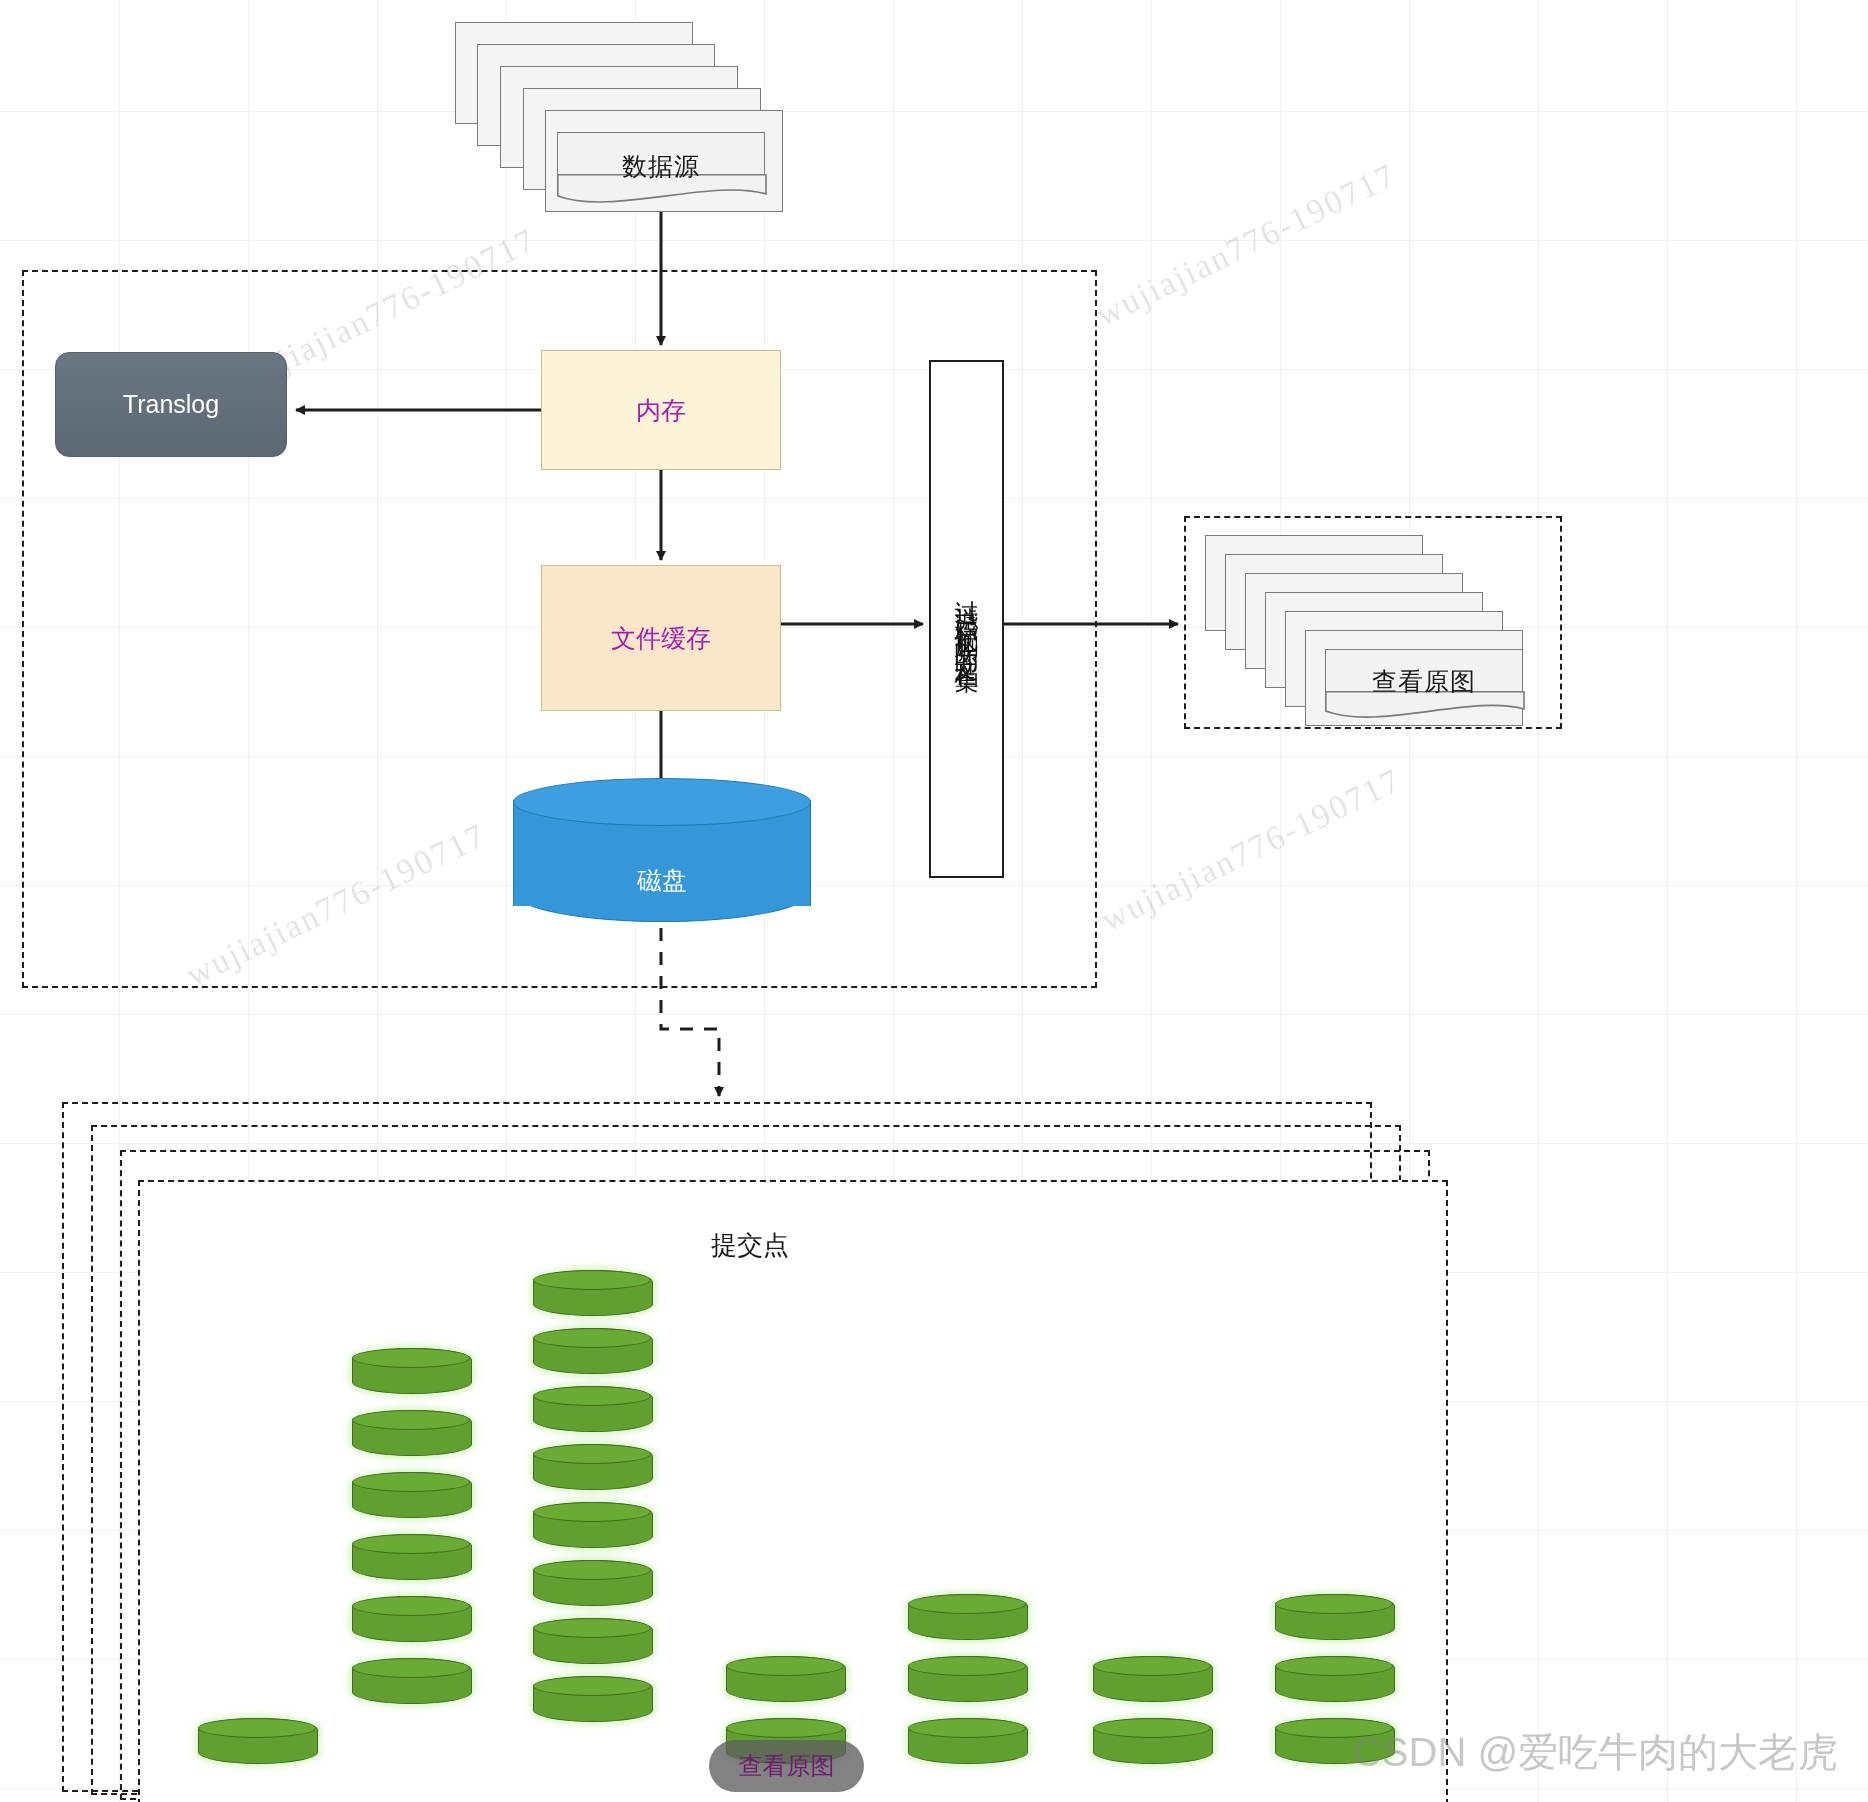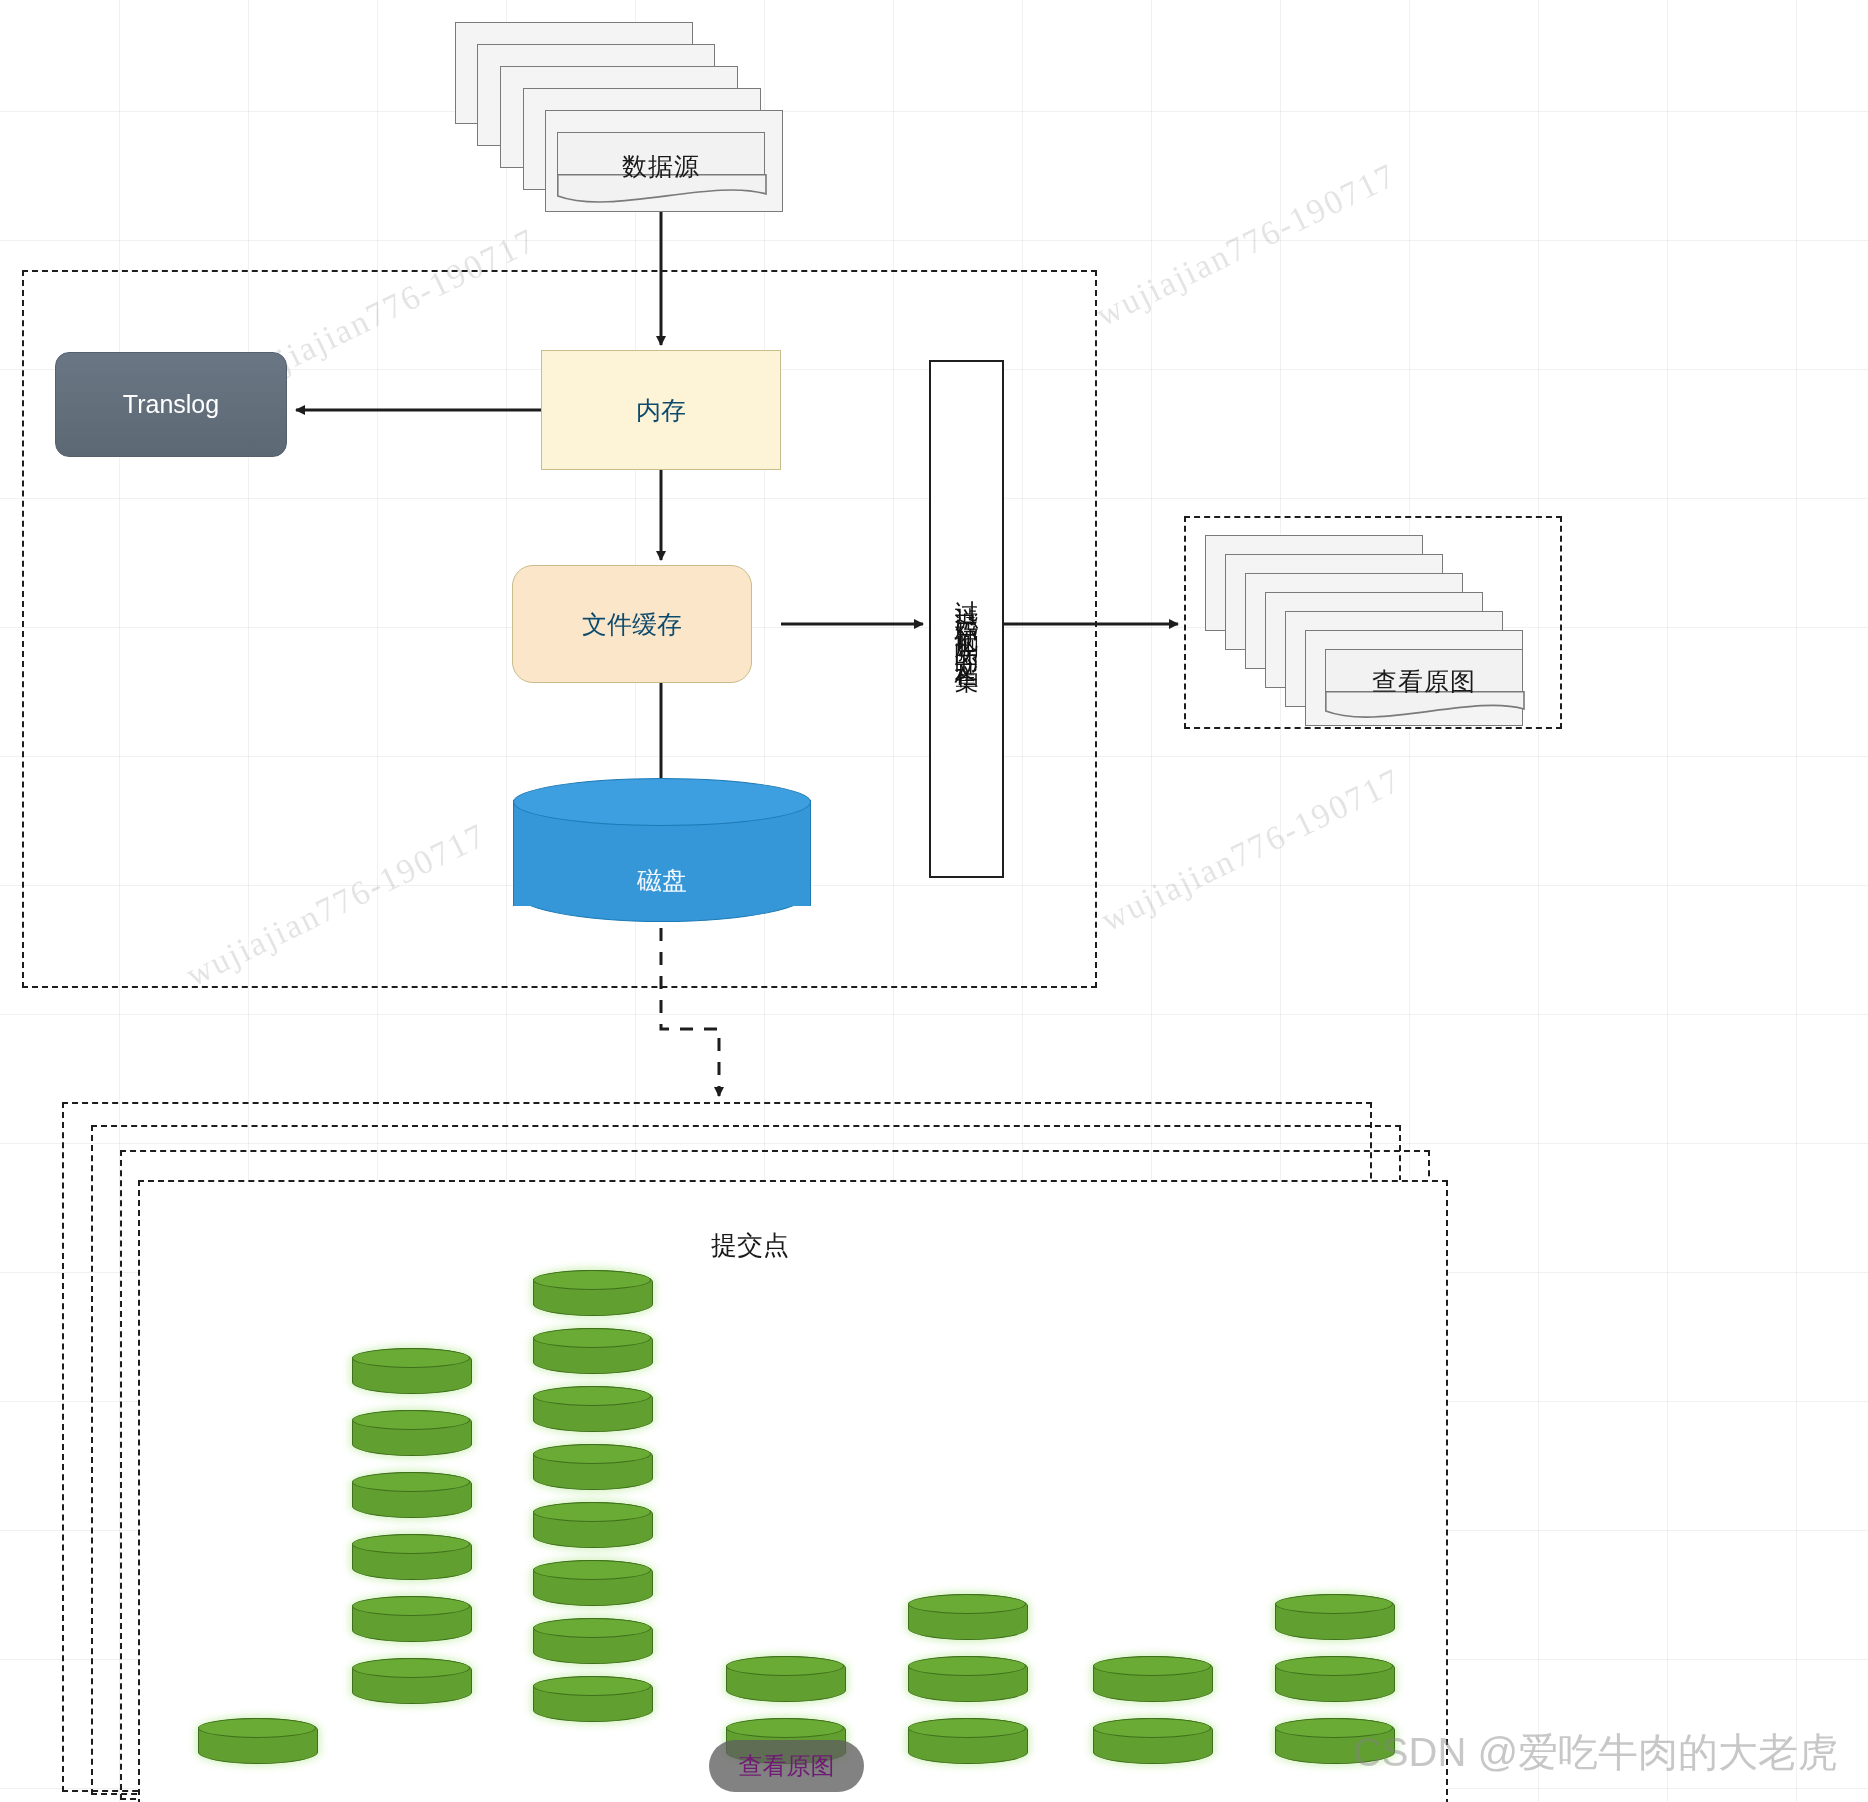--- a/index.html
+++ b/index.html
@@ -40,24 +40,24 @@
     background:linear-gradient(180deg,#6b7684 0%,#5d6875 100%);
     border:1.5px solid #55606d;border-radius:14px;
     color:#ffffff;font-size:25px;
     display:flex;align-items:center;justify-content:center;
   }
 
   
   .warmbox{
     border:1.6px solid #c8bd8c;
     display:flex;align-items:center;justify-content:center;
-    color:#0c4a6e;font-size:25px;
+    color:#a21caf;font-size:25px;
   }
   #memory{left:541px;top:350px;width:240px;height:120px;background:#fdf3d7;}
-  #filecache{left:512px;top:565px;width:240px;height:118px;background:#fbe6c9;border-radius:21px;}
+  #filecache{left:541px;top:565px;width:240px;height:146px;background:#fbe6c9;}
 
   
   #filterbox{
     left:929px;top:360px;width:75px;height:518px;
     background:#ffffff;border:2px solid #1f1f1f;
   }
   #filterbox .vtext{
     position:absolute;left:0;right:0;top:50%;transform:translateY(-50%);
     writing-mode:vertical-rl;text-orientation:upright;
     margin:0 auto;height:420px;

